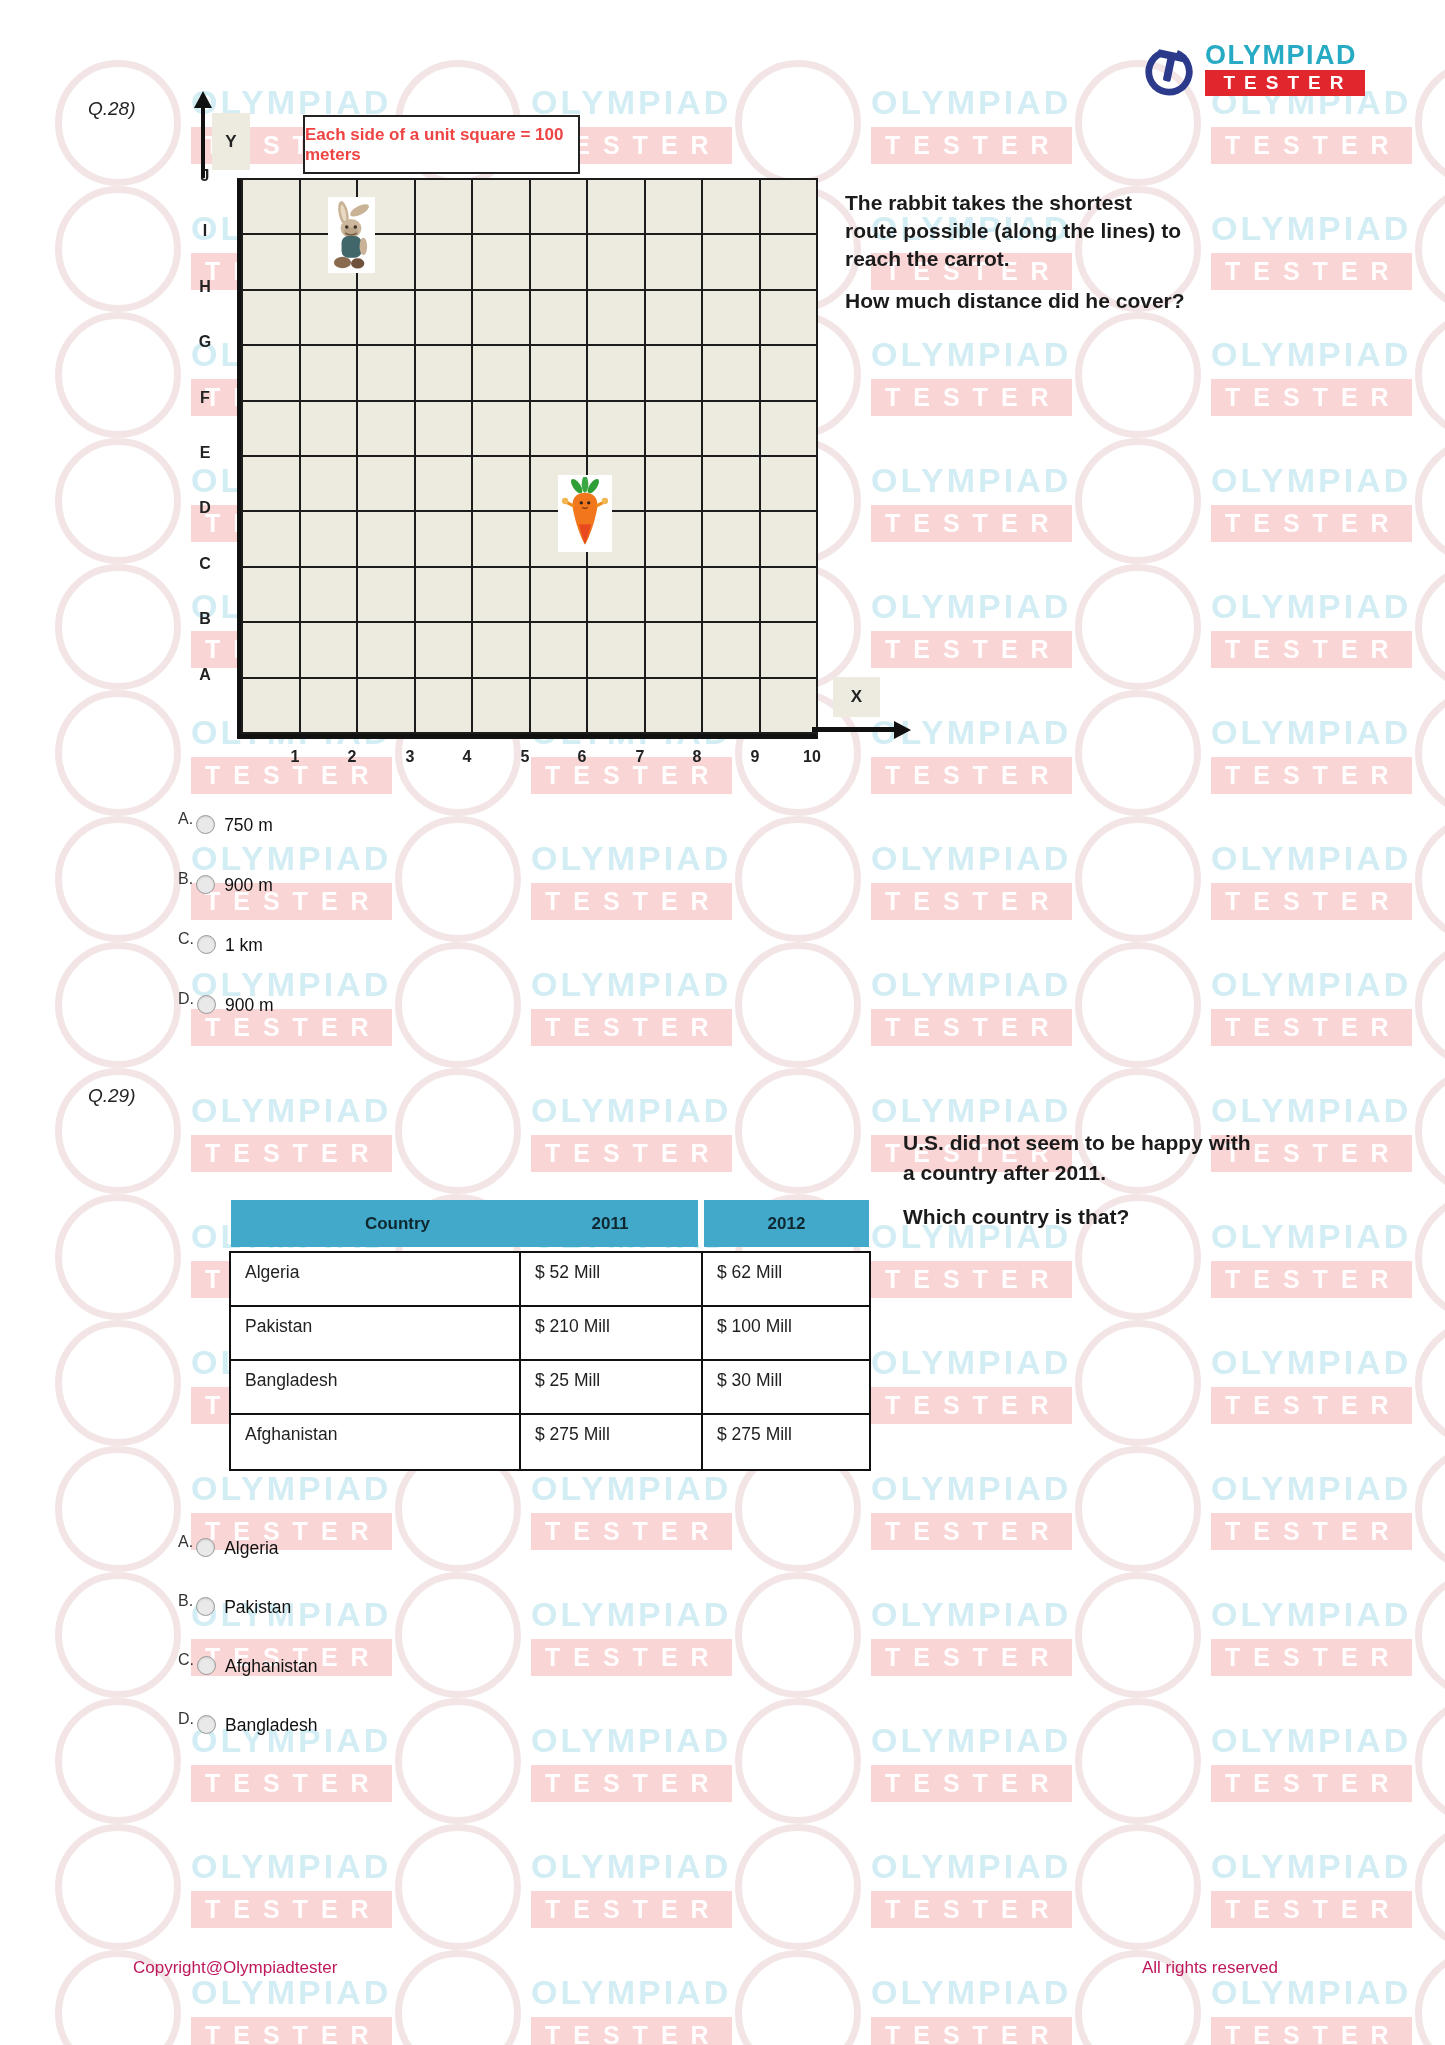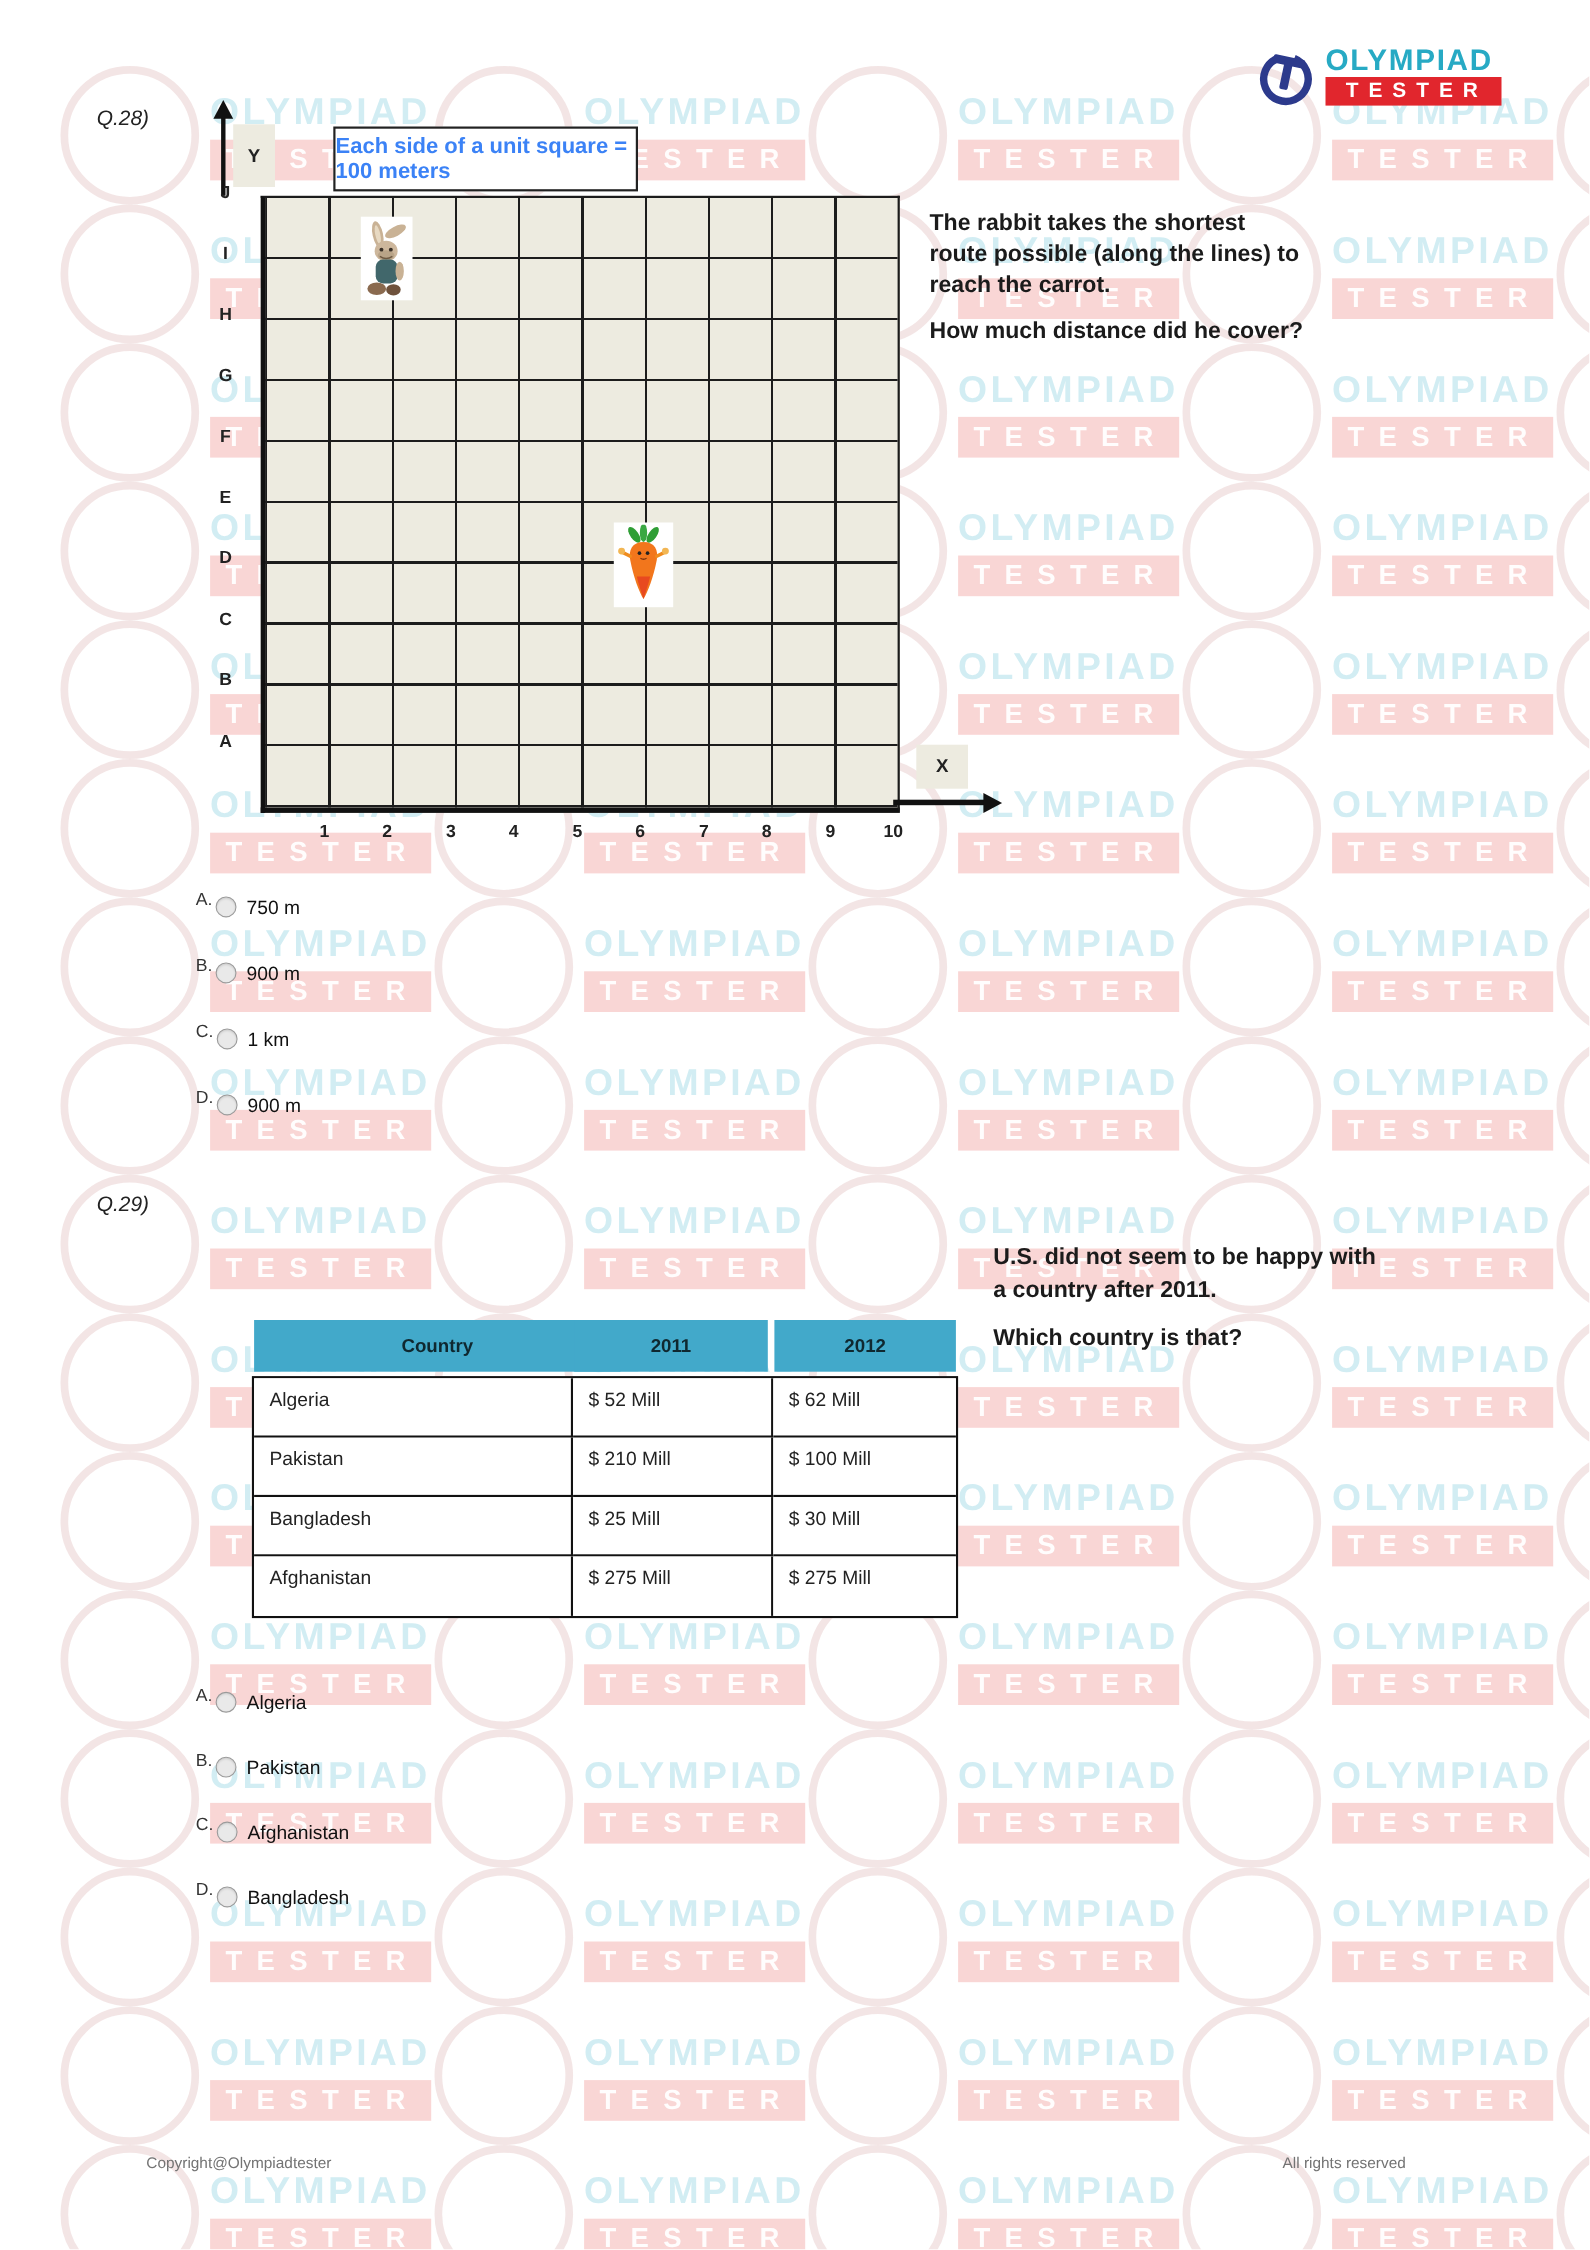--- a/index.html
+++ b/index.html
@@ -35,21 +35,21 @@
         border-top:2px solid #1c1c1c;border-right:2px solid #1c1c1c;
         border-left:4px solid #111;border-bottom:5px solid #111;
         background-image:
           repeating-linear-gradient(90deg,#1c1c1c 0px,#1c1c1c 2px,transparent 2px,transparent 57.5px),
           repeating-linear-gradient(0deg,#1c1c1c 0px,#1c1c1c 2px,transparent 2px,transparent 55.4px);}
   .axis-label-box{background:#edebe0;font-weight:bold;font-size:17px;color:#222;
                   display:flex;align-items:center;justify-content:center;}
   .gridlab{font-weight:bold;font-size:16px;color:#222;text-align:center;width:30px;}
   .note-box{left:303px;top:115px;width:273px;height:55px;border:2px solid #222;background:#fff;
             display:flex;align-items:center;justify-content:center;}
-  .note-text{color:#3b82f6;font-weight:bold;font-size:20px;}
+  .note-text{color:#ef4444;font-weight:bold;font-size:17px;}
   .white-card{background:#ffffff;display:flex;align-items:center;justify-content:center;}
 
   .yaxis-line{left:201px;top:106px;width:4px;height:72px;background:#111;}
   .yaxis-head{left:194px;top:91px;width:0;height:0;border-left:9px solid transparent;
               border-right:9px solid transparent;border-bottom:17px solid #111;}
   .xaxis-line{left:812px;top:727px;width:86px;height:5px;background:#111;}
   .xaxis-head{left:894px;top:721px;width:0;height:0;border-top:9px solid transparent;
               border-bottom:9px solid transparent;border-left:17px solid #111;}
 
   
@@ -66,21 +66,21 @@
   .tbl-head{background:#42a9ca;display:flex;align-items:center;justify-content:center;
             font-weight:bold;font-size:17px;color:#0f2830;height:47px;top:1200px;}
   .tbl-body{left:229px;top:1251px;display:grid;grid-template-columns:290px 182px 166px;
             grid-auto-rows:54px;border:2px solid #111;background:#fff;}
   .tbl-cell{border-right:2px solid #111;border-bottom:2px solid #111;background:#fff;
             display:flex;align-items:flex-start;padding:9px 0 0 14px;font-size:17.5px;color:#222;}
   .tbl-cell.last-col{border-right:none;}
   .tbl-cell.last-row{border-bottom:none;}
 
   
-  .footer-text{font-size:14px;color:#737373;top:1958px;}
+  .footer-text{font-size:17px;color:#be185d;top:1958px;}
 </style>
 </head>
 <body>
 
 <div class="page">
 
   <div class="wm-layer">
       <div class="wm-tile" style="left: 55px; top: 60px;">
         <div class="wm-circle"></div>
         <div class="wm-stack">

